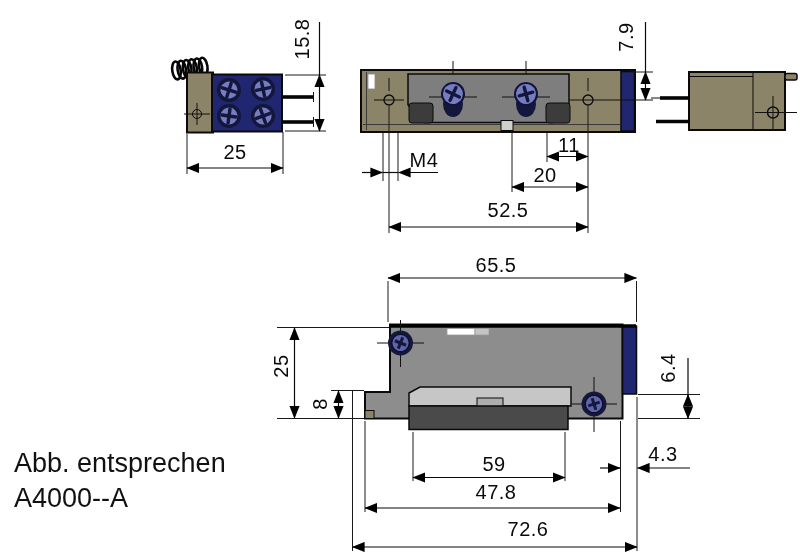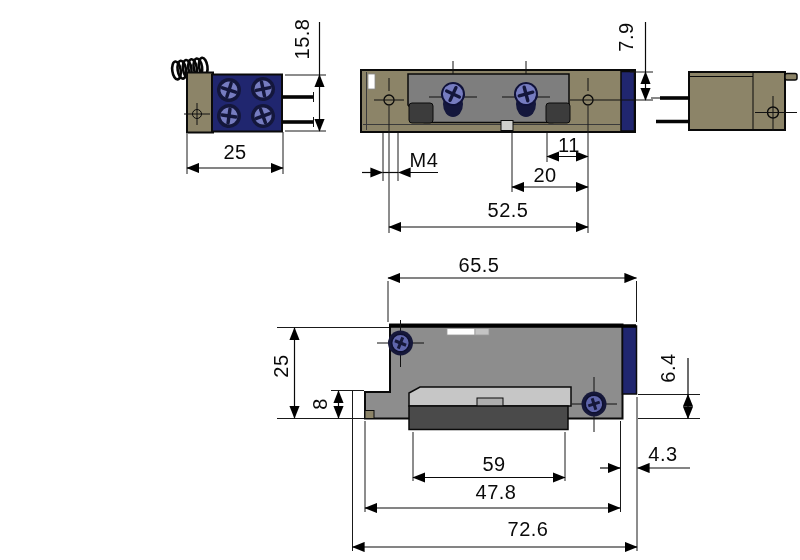--- a/index.html
+++ b/index.html
@@ -244,25 +244,27 @@
   </g>
 </svg>
 
 <div class="dim-label rot" style="left:302px;top:39px">15.8</div>
 <div class="dim-label" style="left:235px;top:152px">25</div>
 <div class="dim-label rot" style="left:626px;top:37px">7.9</div>
 <div class="dim-label" style="left:424px;top:160px">M4</div>
 <div class="dim-label" style="left:569px;top:145px">11</div>
 <div class="dim-label" style="left:545px;top:175px">20</div>
 <div class="dim-label" style="left:508px;top:210px">52.5</div>
-<div class="dim-label" style="left:479px;top:265px">65.5</div>
+<div class="dim-label" style="left:496px;top:265px">65.5</div>
 <div class="dim-label rot" style="left:281px;top:366px">25</div>
 <div class="dim-label rot" style="left:320px;top:404px">8</div>
 <div class="dim-label rot" style="left:668px;top:368px">6.4</div>
 <div class="dim-label" style="left:494px;top:464px">59</div>
 <div class="dim-label" style="left:663px;top:454px">4.3</div>
 <div class="dim-label" style="left:496px;top:492px">47.8</div>
 <div class="dim-label" style="left:528px;top:529px">72.6</div>
 
 <div class="caption">
+  <div>Abb. entsprechen</div>
+  <div>A4000--A</div>
 </div>
 
 </div>
 
 </body></html>

